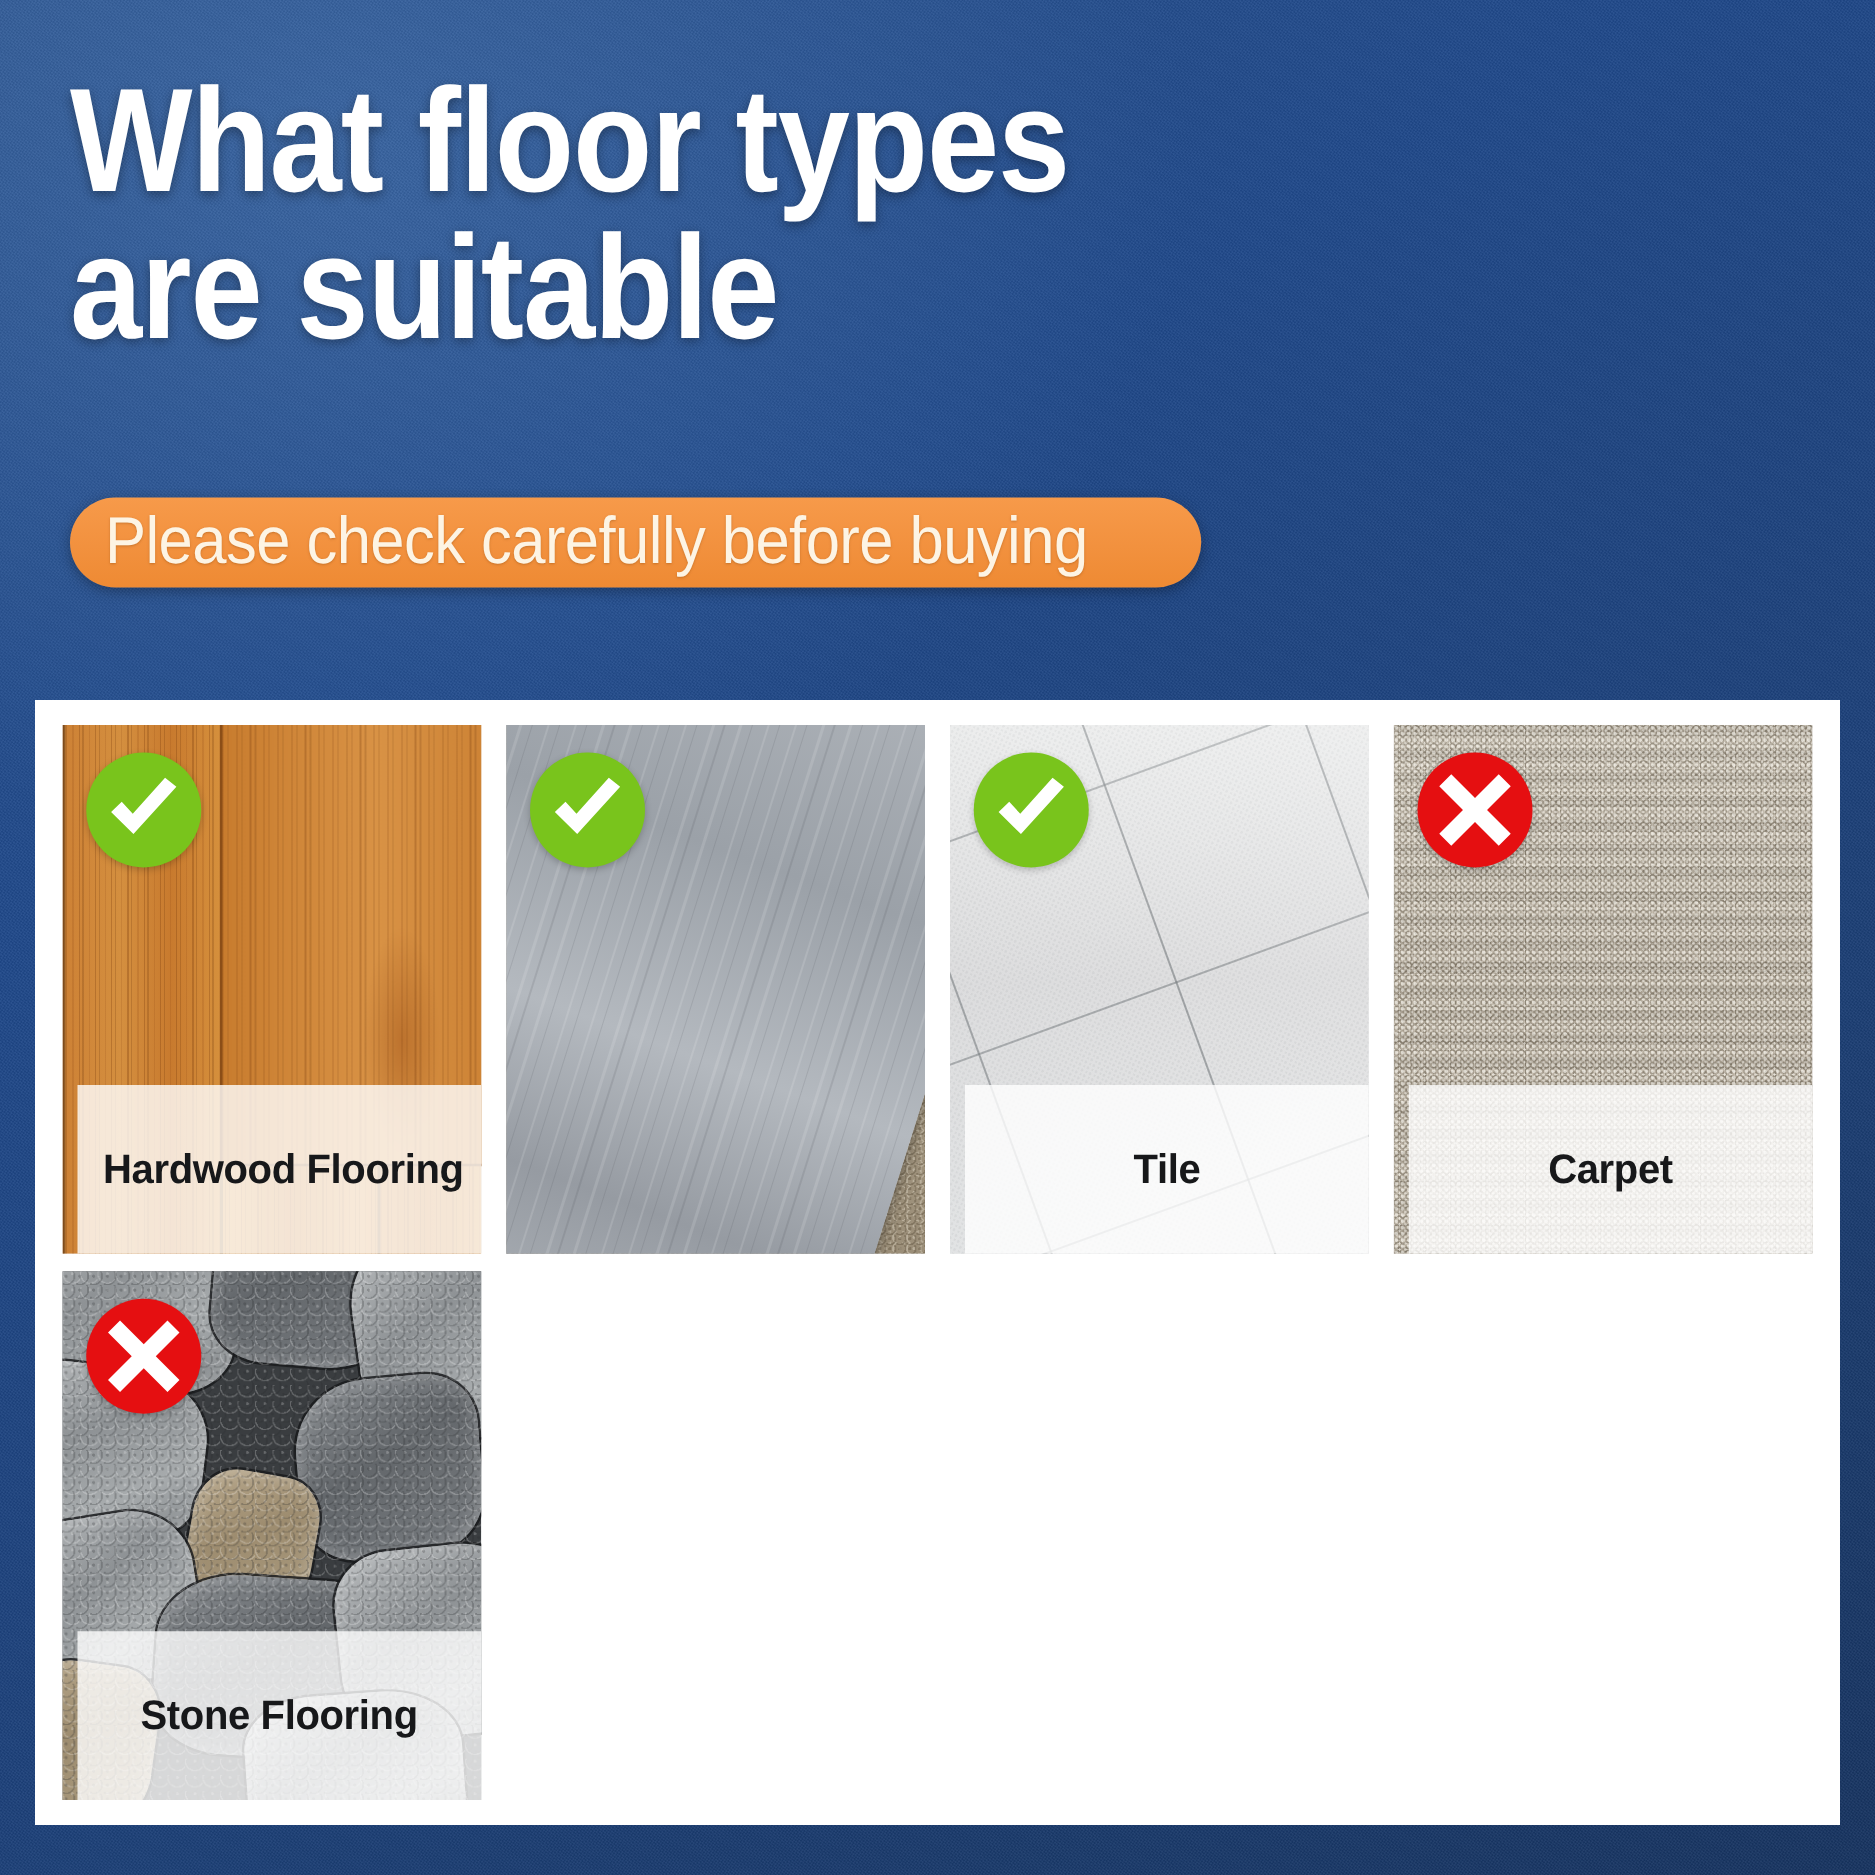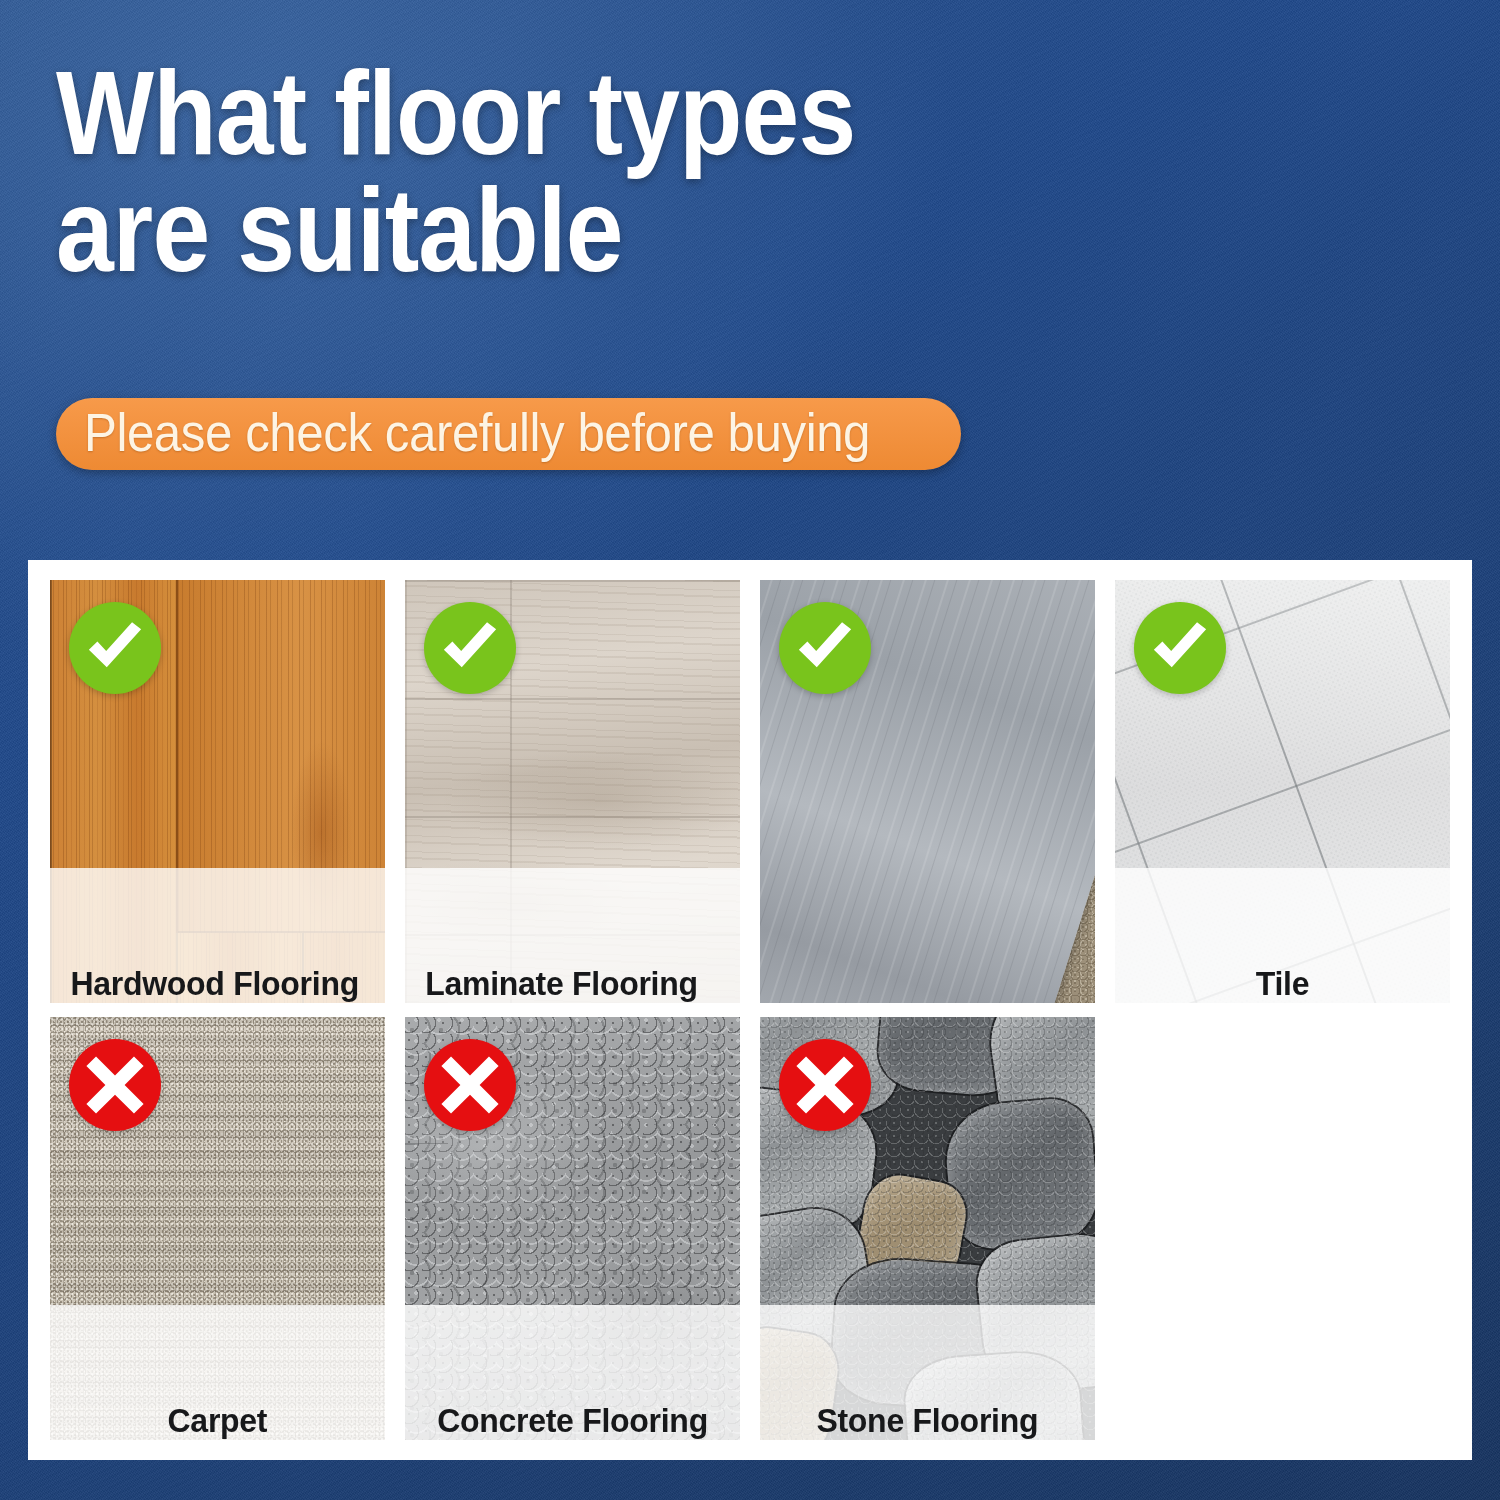--- a/index.html
+++ b/index.html
@@ -85,24 +85,24 @@
 
   .card {
     position:relative;
     overflow:hidden;
     background:#e9e9e9;
   }
   .art { position:absolute; inset:0; }
 
   
   .label-band {
-    position:absolute; left:0; right:0; bottom:0;
+    position:absolute; left:12px; right:0; bottom:0;
     height:32%;
     background:rgba(255,255,255,.80);
-    display:flex; align-items:flex-end;
+    display:flex; align-items:center;
     z-index:4;
   }
   .label-band.pad-l  { padding-left:16px; }
   .label-band.ctr    { justify-content:center; }
   .label-band span {
     color:#17181a;
     font-weight:bold;
     font-size:33px;
     letter-spacing:-.3px;
     white-space:nowrap;
@@ -348,31 +348,20 @@
         <div class="badge ok">
           <svg viewBox="0 0 24 24" aria-hidden="true">
               <path d="M2.5 12.6 L9 19 L21.5 5.2 L18.2 2.6 L8.8 13.1 L5.6 9.6 Z" fill="#fff"></path>
             </svg>
         </div>
         <div class="label-band pad-l">
           <span>Hardwood Flooring</span>
         </div>
       </div>
 
-      <div class="card">
-        <div class="art a-laminate"></div>
-        <div class="badge ok">
-          <svg viewBox="0 0 24 24" aria-hidden="true">
-              <path d="M2.5 12.6 L9 19 L21.5 5.2 L18.2 2.6 L8.8 13.1 L5.6 9.6 Z" fill="#fff"></path>
-            </svg>
-        </div>
-        <div class="label-band pad-l">
-          <span>Laminate Flooring</span>
-        </div>
-      </div>
 
       <div class="card">
         <div class="art a-vinyl"></div>
         <div class="badge ok">
           <svg viewBox="0 0 24 24" aria-hidden="true">
               <path d="M2.5 12.6 L9 19 L21.5 5.2 L18.2 2.6 L8.8 13.1 L5.6 9.6 Z" fill="#fff"></path>
             </svg>
         </div>
       </div>
 
@@ -394,31 +383,20 @@
         <div class="badge no">
           <svg viewBox="0 0 24 24" aria-hidden="true">
               <path d="M5.1 1.6 L12 8.5 L18.9 1.6 L22.4 5.1 L15.5 12 L22.4 18.9 L18.9 22.4 L12 15.5 L5.1 22.4 L1.6 18.9 L8.5 12 L1.6 5.1 Z" fill="#fff"></path>
             </svg>
         </div>
         <div class="label-band ctr">
           <span>Carpet</span>
         </div>
       </div>
 
-      <div class="card">
-        <div class="art a-concrete"></div>
-        <div class="badge no">
-          <svg viewBox="0 0 24 24" aria-hidden="true">
-              <path d="M5.1 1.6 L12 8.5 L18.9 1.6 L22.4 5.1 L15.5 12 L22.4 18.9 L18.9 22.4 L12 15.5 L5.1 22.4 L1.6 18.9 L8.5 12 L1.6 5.1 Z" fill="#fff"></path>
-            </svg>
-        </div>
-        <div class="label-band ctr">
-          <span>Concrete Flooring</span>
-        </div>
-      </div>
 
       <div class="card">
         <div class="art a-stone">
           <div class="slab" style="left:-12%;top:-10%;width:52%;height:34%;border-radius:30% 42% 26% 38%;transform:rotate(-6deg);"></div>
           <div class="slab dark" style="left:36%;top:-14%;width:46%;height:32%;border-radius:38% 30% 40% 28%;transform:rotate(5deg);"></div>
           <div class="slab" style="left:70%;top:-8%;width:46%;height:40%;border-radius:34% 26% 38% 30%;transform:rotate(-8deg);"></div>
           <div class="slab" style="left:-14%;top:18%;width:48%;height:32%;border-radius:28% 40% 32% 36%;transform:rotate(7deg);"></div>
           <div class="slab dark" style="left:56%;top:20%;width:44%;height:34%;border-radius:40% 28% 34% 30%;transform:rotate(-5deg);"></div>
           <div class="slab warm" style="left:30%;top:38%;width:30%;height:26%;border-radius:34% 30% 38% 26%;transform:rotate(10deg);"></div>
           <div class="slab" style="left:-10%;top:46%;width:42%;height:32%;border-radius:30% 36% 28% 40%;transform:rotate(-9deg);"></div>

